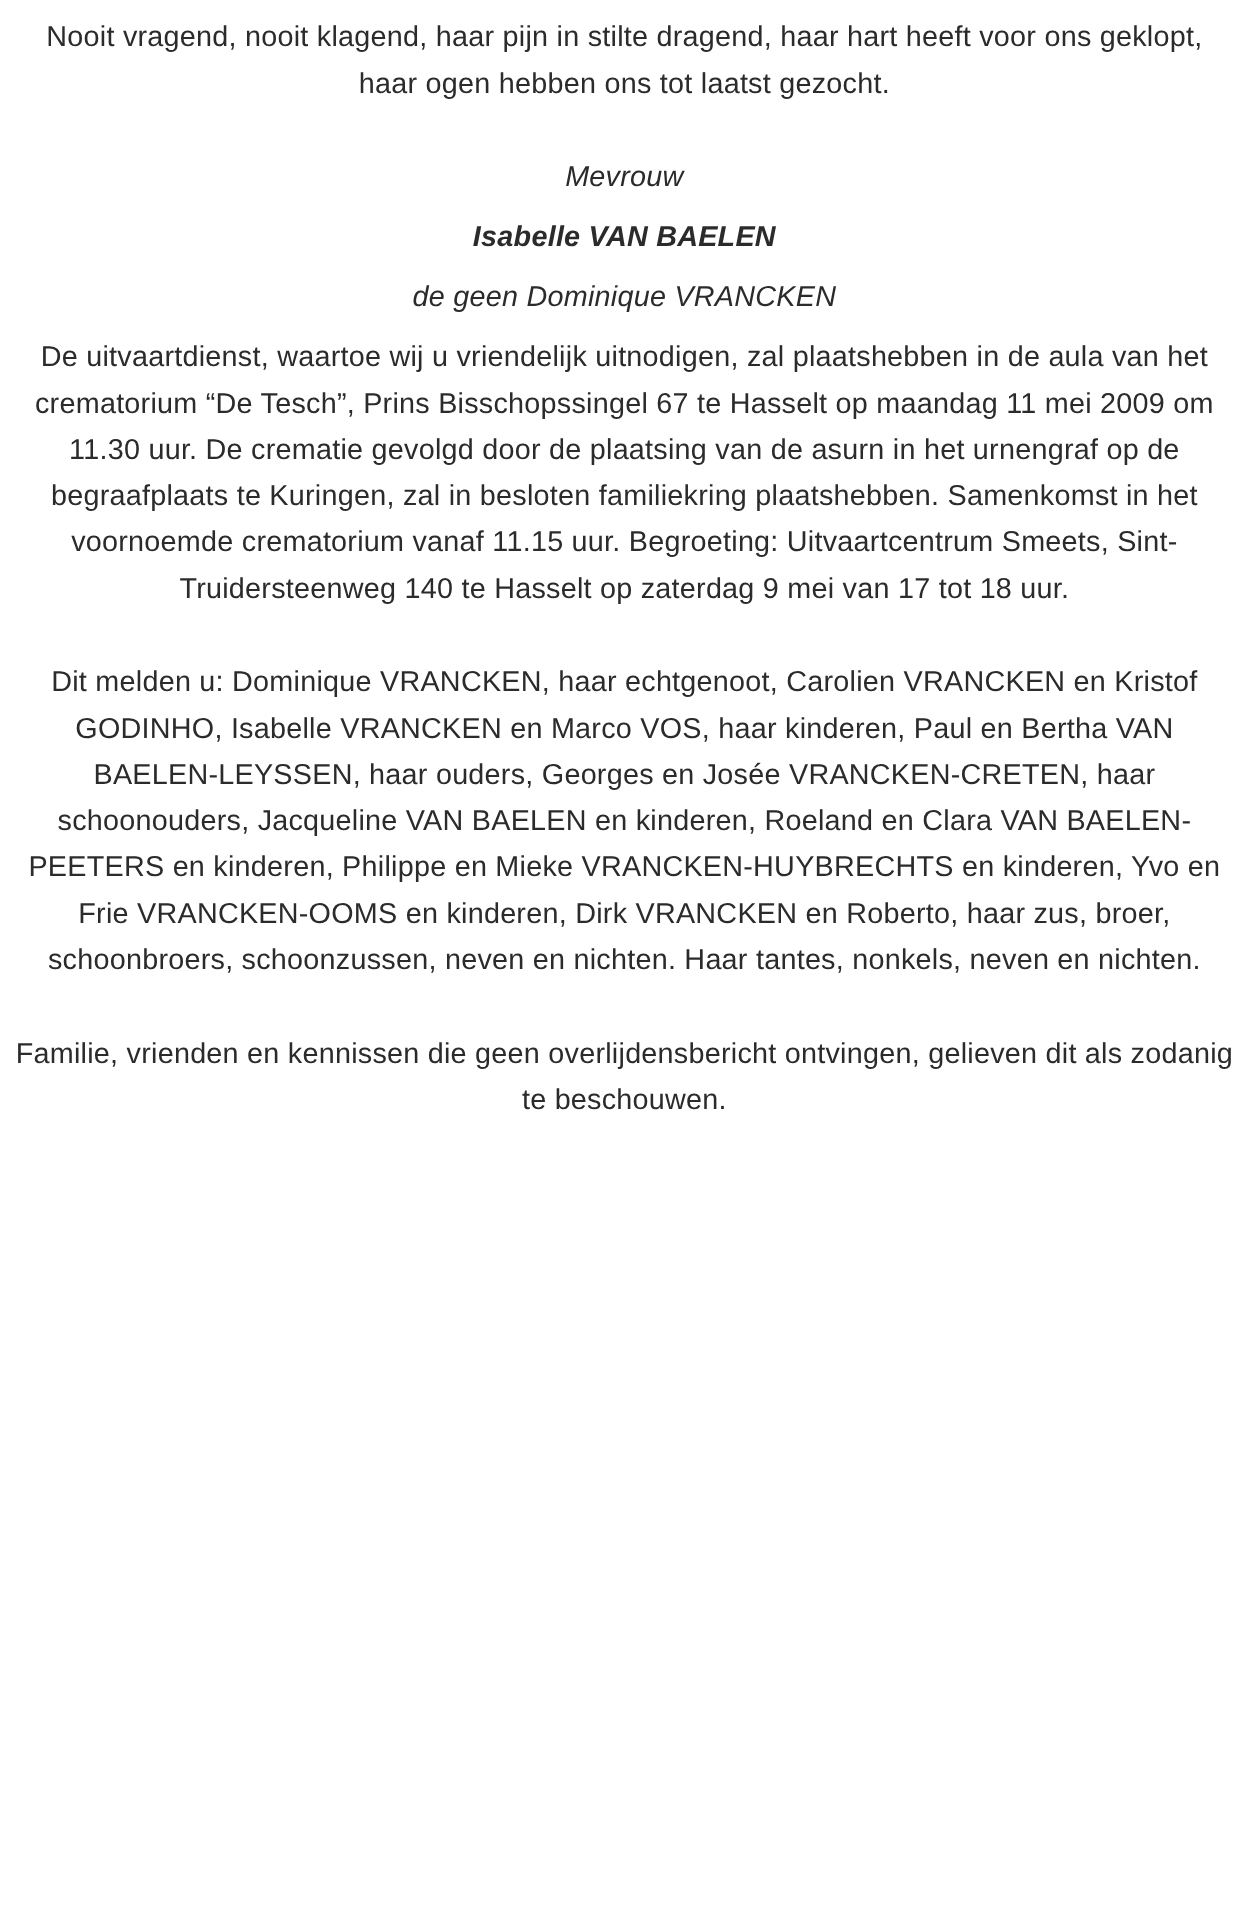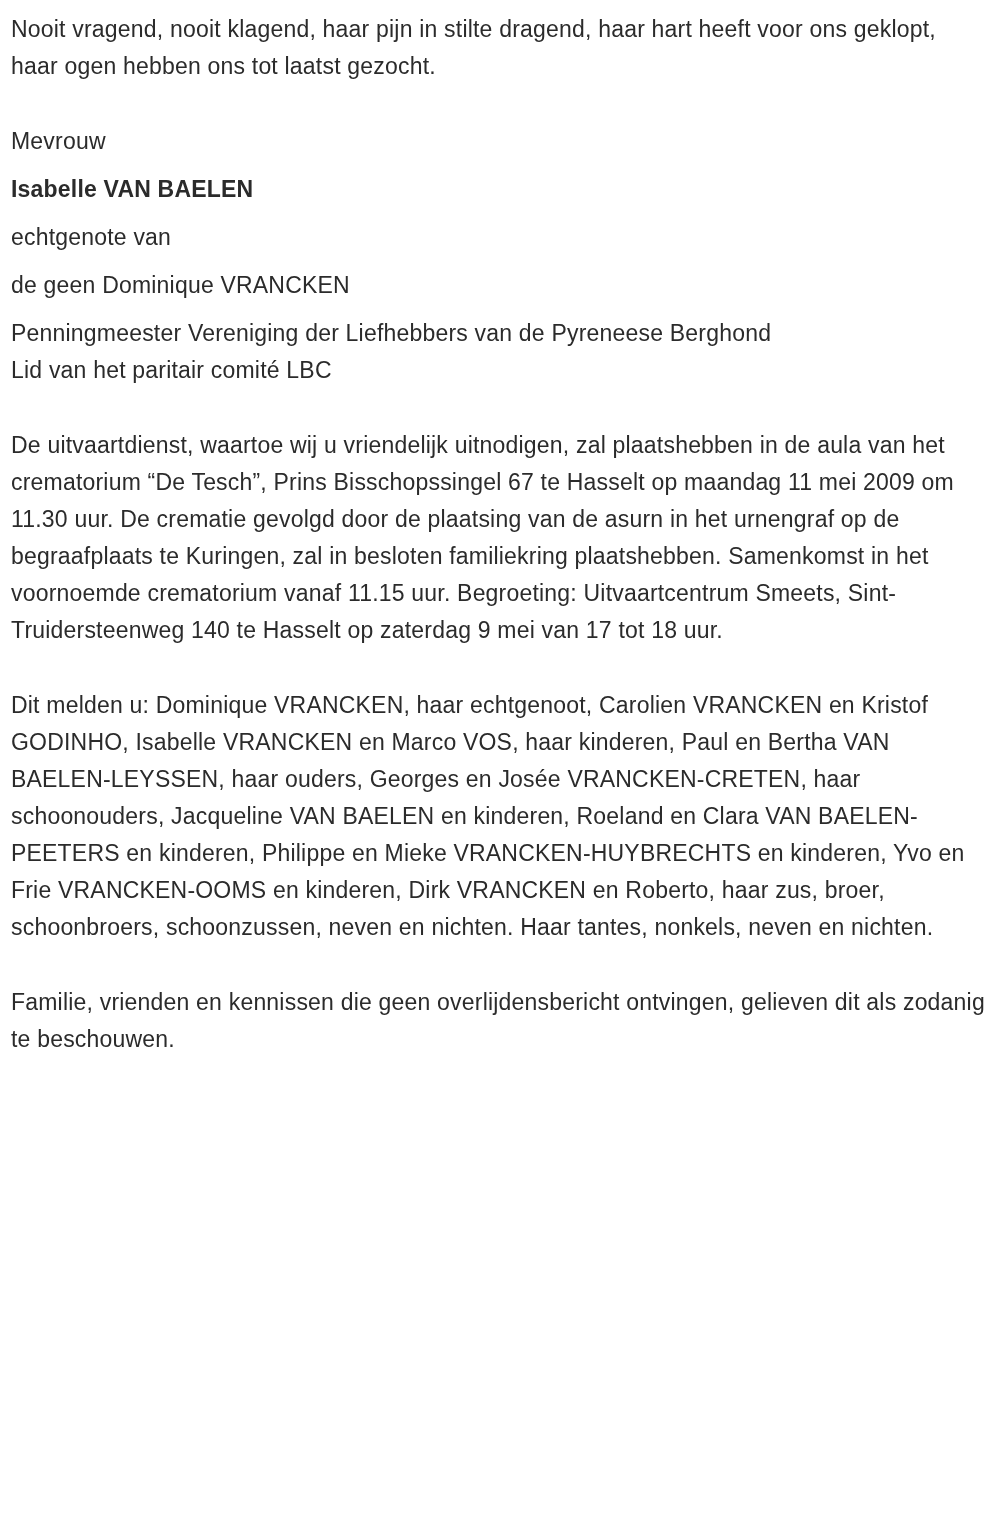--- a/index.html
+++ b/index.html
@@ -1,15 +1,15 @@
 <!DOCTYPE html>
 <html><head>
 <meta charset="utf-8">
 <style>
-  * { margin: 0; padding: 0; box-sizing: border-box; }
+  * { margin: 0; padding: 0; box-sizing: border-box; text-align: center; }
 
   html, body {
     width: 1000px;
     min-height: 1526px;
   }
 
   body {
     background: #ffffff;
     color: #2b2b2b;
     font-family: "Liberation Sans", "DejaVu Sans", sans-serif;
@@ -22,20 +22,21 @@
     padding: 11px 12px 20px 11px;
     width: 1000px;
   }
 
   .para {
     margin: 0 0 38px 0;
   }
 
   .line {
     margin: 0 0 11px 0;
+    font-style: italic;
   }
 
   .line:last-of-type {
     margin-bottom: 0;
   }
 
   .bold {
     font-weight: 700;
   }
 
@@ -47,28 +48,23 @@
 <body style="background: rgb(255, 255, 255); color: rgb(43, 43, 43);">
 
 <main class="obituary">
 
   <p class="para">Nooit vragend, nooit klagend, haar pijn in stilte dragend, haar hart heeft voor ons geklopt, haar ogen hebben ons tot laatst gezocht.</p>
 
   <p class="line">Mevrouw</p>
 
   <p class="line bold">Isabelle VAN BAELEN</p>
 
-  <p class="line">echtgenote van</p>
 
   <p class="line para">de geen Dominique VRANCKEN</p>
 
-  <div class="para">
-    <div>Penningmeester Vereniging der Liefhebbers van de Pyreneese Berghond</div>
-    <div>Lid van het paritair comité LBC</div>
-  </div>
 
 
   <p class="para">De uitvaartdienst, waartoe wij u vriendelijk uitnodigen, zal plaatshebben in de aula van het crematorium “De Tesch”, Prins Bisschopssingel 67 te Hasselt op maandag 11 mei 2009 om 11.30 uur. De crematie gevolgd door de plaatsing van de asurn in het urnengraf op de begraafplaats te Kuringen, zal in besloten familiekring plaatshebben. Samenkomst in het voornoemde crematorium vanaf 11.15 uur. Begroeting: Uitvaartcentrum Smeets, Sint-Truidersteenweg 140 te Hasselt op zaterdag 9 mei van 17 tot 18 uur.</p>
 
   <p class="para">Dit melden u: Dominique VRANCKEN, haar echtgenoot, Carolien VRANCKEN en Kristof GODINHO, Isabelle VRANCKEN en Marco VOS, haar kinderen, Paul en Bertha VAN BAELEN-LEYSSEN, haar ouders, Georges en Josée VRANCKEN-CRETEN, haar schoonouders, Jacqueline VAN BAELEN en kinderen, Roeland en Clara VAN BAELEN-PEETERS en kinderen, Philippe en Mieke VRANCKEN-HUYBRECHTS en kinderen, Yvo en Frie VRANCKEN-OOMS en kinderen, Dirk VRANCKEN en Roberto, haar zus, broer, schoonbroers, schoonzussen, neven en nichten. Haar tantes, nonkels, neven en nichten.</p>
 
 
   <p class="para last">Familie, vrienden en kennissen die geen overlijdensbericht ontvingen, gelieven dit als zodanig te beschouwen.</p>
 
 </main>

